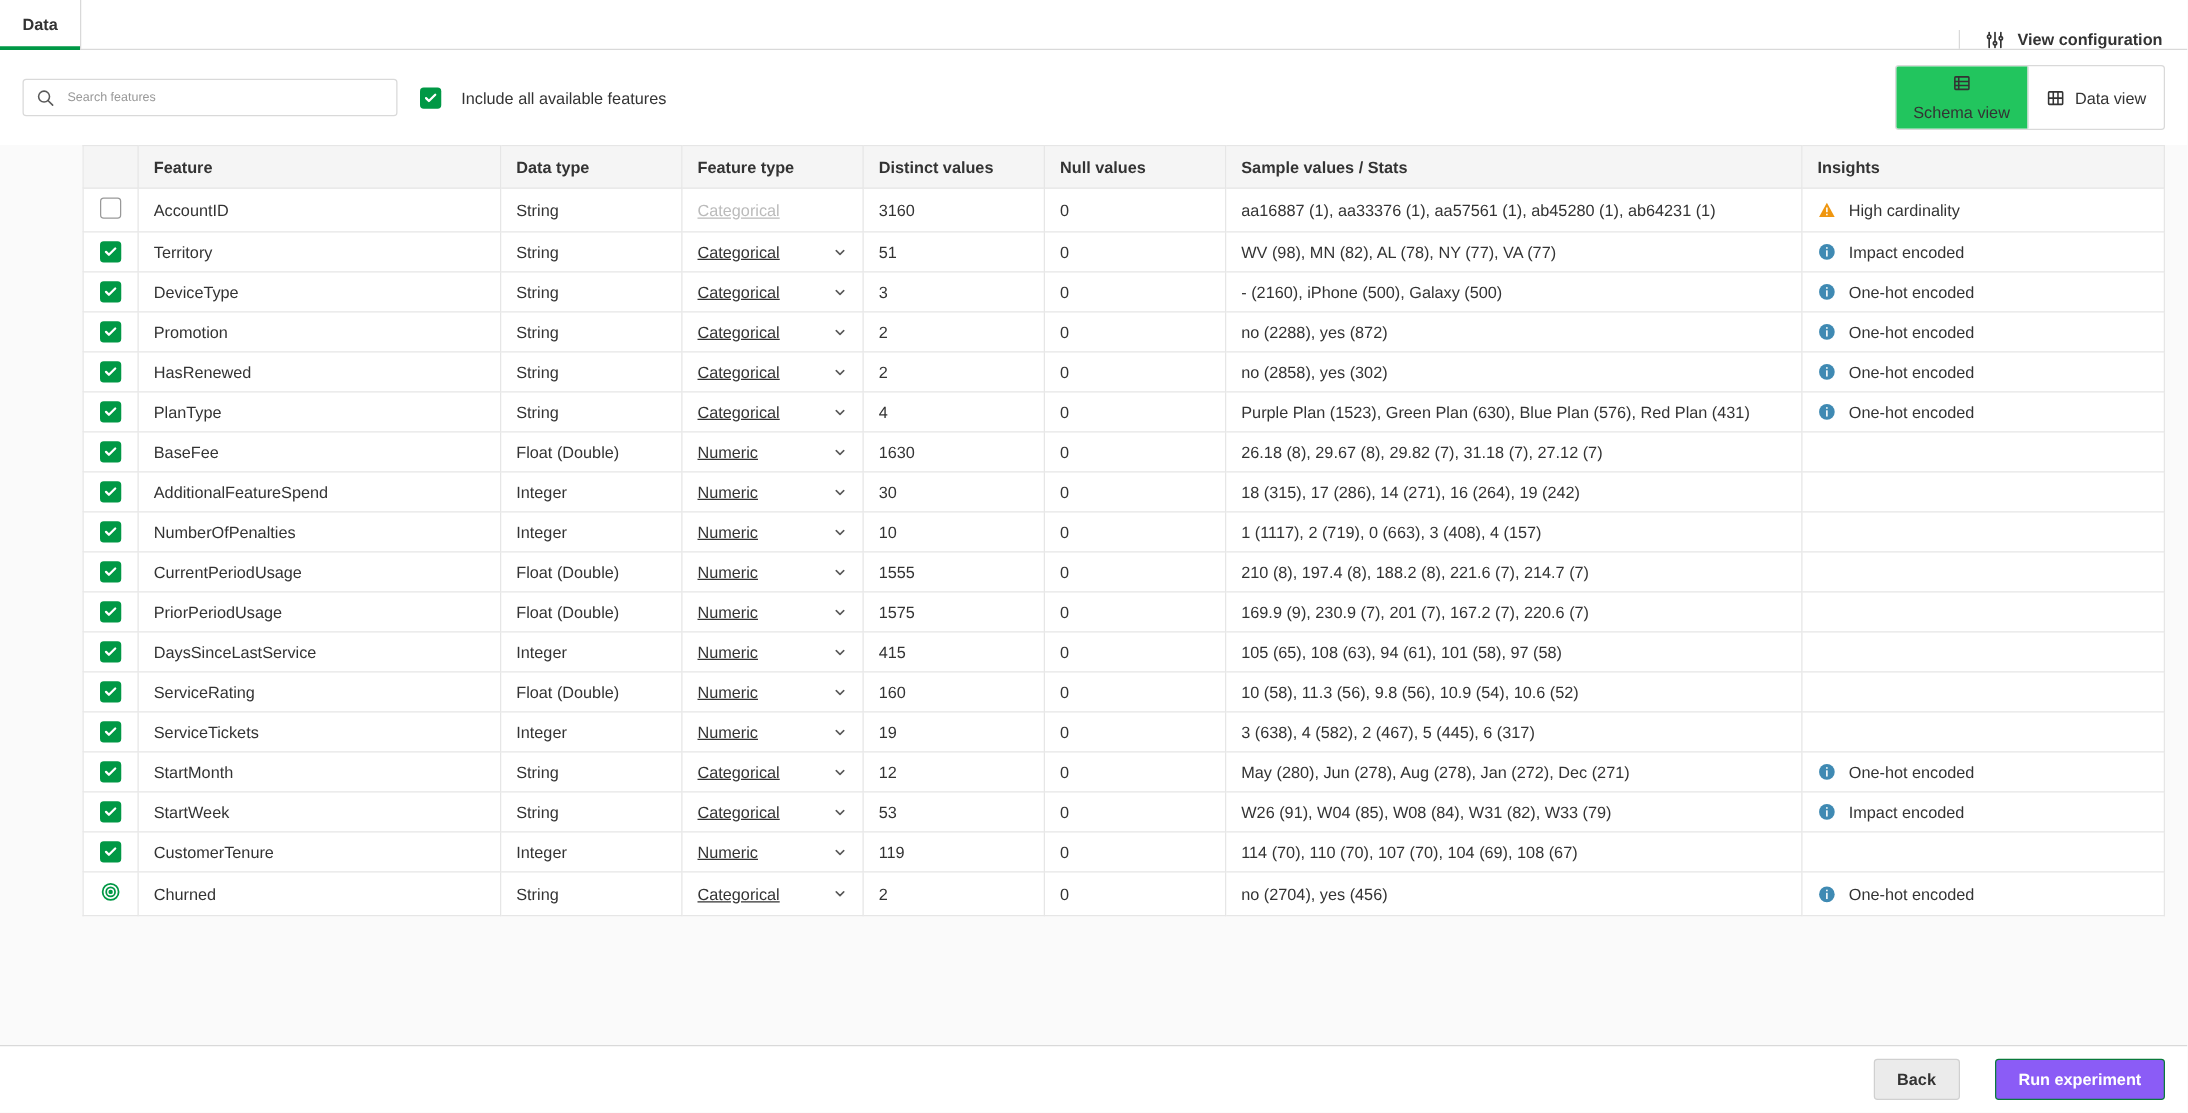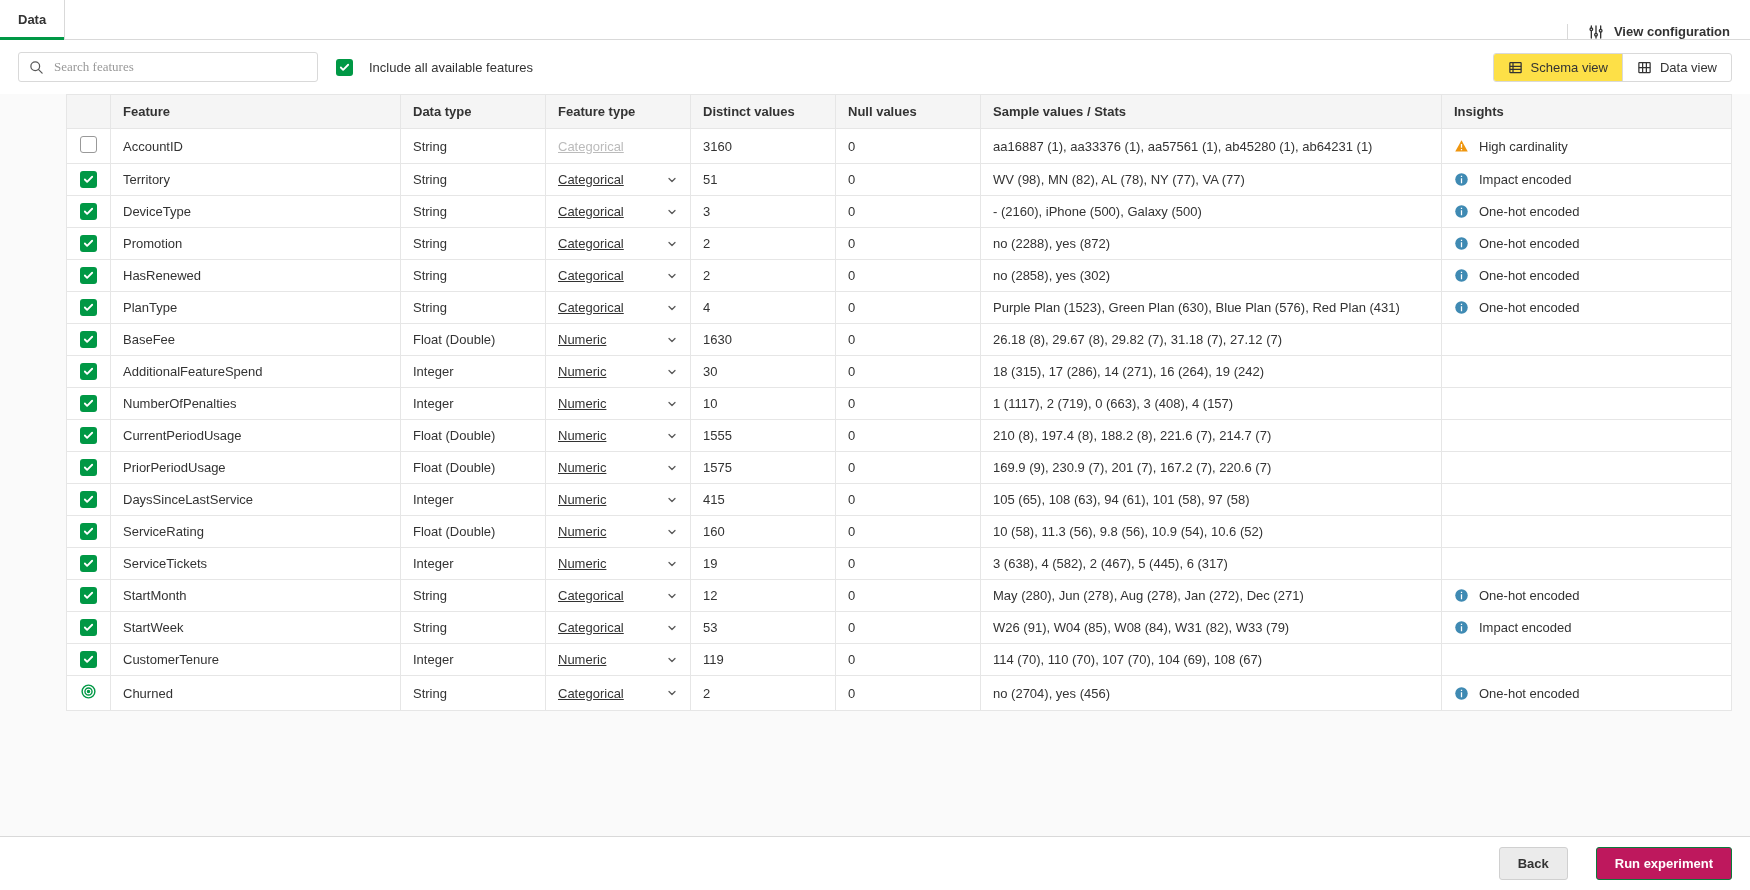--- a/index.html
+++ b/index.html
@@ -55,23 +55,22 @@
     padding:12px 18px;
     background:#fff;
   }
   .search-box {
     display:flex; align-items:center; gap:8px;
     width:300px; height:30px;
     border:1px solid var(--border); border-radius:3px;
     padding:0 10px;
   }
   .search-box input {
-    border:none; outline:none; flex:1; font-size:13px;
+    border:none; outline:none; flex:1; font-size:10px;
     background:transparent;
-    font-family:Liberation Serif, serif;
   }
   .search-box input::placeholder { color:#999; }
   .search-box svg { width:15px; height:15px; color:#595959; }
 
   .chk-wrap { display:flex; align-items:center; gap:16px; }
   .chk {
     width:17px; height:17px; border-radius:3px;
     display:flex; align-items:center; justify-content:center;
     flex-shrink:0;
   }
@@ -80,21 +79,21 @@
   .chk svg { width:11px; height:11px; color:#fff; }
 
   .view-toggle {
     margin-left:auto; display:flex; gap:0;
     border:1px solid var(--border); border-radius:3px; overflow:hidden;
   }
   .vt-btn {
     display:flex; align-items:center; gap:8px;
     padding:6px 14px; cursor:pointer; font-size:13px;
   }
-  .vt-btn.active { background:#fde047; }
+  .vt-btn.active { background:#22c55e;flex-direction:column; }
   .vt-btn + .vt-btn { border-left:1px solid var(--border);align-items:center; }
   .vt-btn svg { width:15px; height:15px; }
 
   
   .table-wrap { flex:1; padding:0 18px 12px; overflow:auto;margin-left:48px; }
   table { width:100%; border-collapse:collapse; background:#fff; table-layout:fixed;}
   thead th {
     text-align:left; font-weight:600; font-size:13px;
     background:var(--bg-header);
     border:1px solid var(--border-light);
@@ -132,21 +131,21 @@
   .footer {
     display:flex; justify-content:flex-end; gap:28px;
     padding:10px 18px;
     border-top:1px solid var(--border); background:#fff;
   }
   .btn {
     padding:8px 18px; border-radius:3px; font-weight:600;
     font-size:13px; cursor:pointer; border:1px solid transparent;
   }
   .btn-secondary { background:#ebebeb; color:#333; border-color:#d0d0d0; }
-  .btn-primary { background:#be185d; color:#fff; border-color:#0a7a3b;}
+  .btn-primary { background:#8b5cf6; color:#fff; border-color:#0a7a3b;}
 </style>
 </head>
 <body>
 
 <svg width="0" height="0" style="position:absolute">
   <defs>
     <symbol id="sym-check" viewBox="0 0 24 24">
         <path fill="none" stroke="currentColor" stroke-width="4" stroke-linecap="round" stroke-linejoin="round" d="M4 12l5 5L20 6"></path>
       </symbol>
     <symbol id="sym-search" viewBox="0 0 24 24">

